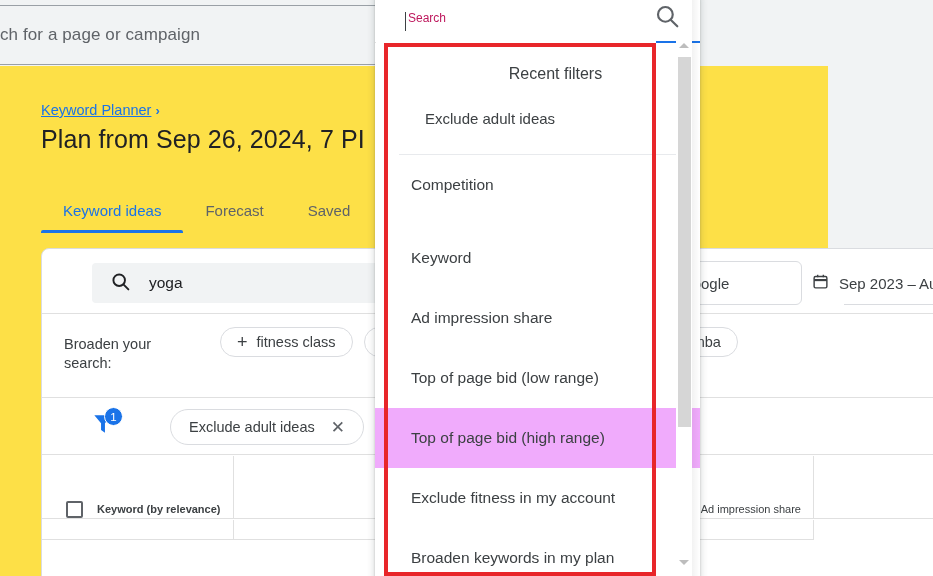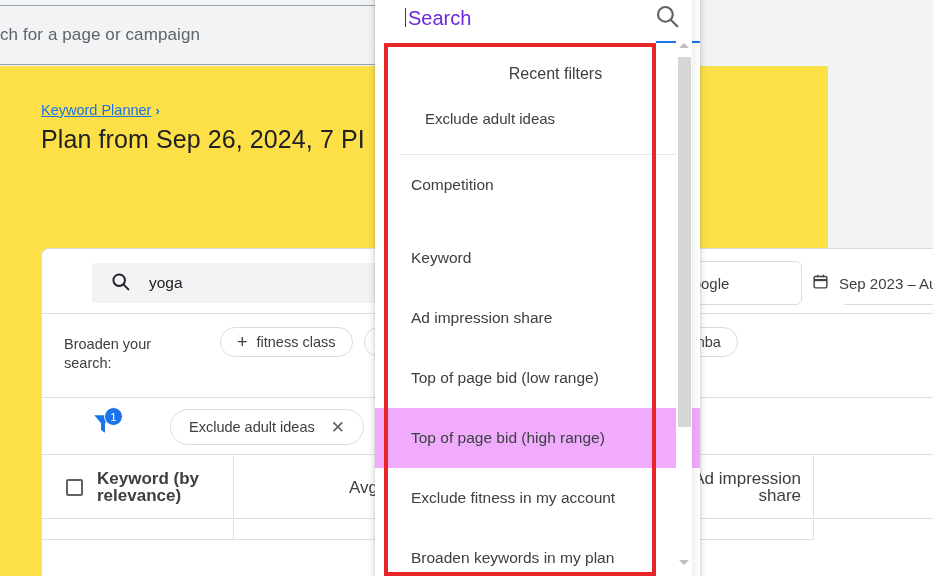--- a/index.html
+++ b/index.html
@@ -152,22 +152,22 @@
   .filter-chip .x { font-size: 17px; color: #5f6368; line-height: 1; }
 
   
   .thead {
     position: absolute; left: 0; top: 207px; width: 940px; height: 63px;
     border-bottom: 1px solid #e0e0e0;
     display: flex;
   }
   .th {
     border-right: 1px solid #e0e0e0;
-    display: flex; align-items: center;
-    font-size: 17px; color: #3c4043; font-weight: 700;
+    display: flex; align-items: flex-end;
+    font-size: 11px; color: #3c4043; font-weight: 700;
     padding: 0 12px;
     line-height: 17px;
   }
   .th.norm { font-weight: 400; color:#3c4043; }
   .th.right { justify-content: flex-end; text-align: right; }
   .th-check { width: 192px; gap: 14px; padding-left: 24px; }
   .checkbox {
     width: 17px; height: 17px; border: 2px solid #5f6368; border-radius: 2px;
     flex: none;
   }
@@ -184,21 +184,21 @@
     border-radius: 4px;
     box-shadow: 0 2px 6px 2px rgba(60,64,67,.15), 0 1px 2px 0 rgba(60,64,67,.3);
     overflow: hidden;
   }
   .dd-search {
     position: absolute; left: 0; top: 0; width: 325px; height: 48px;
     display: flex; align-items: center; padding: 0 20px 0 33px;
     background:#fff;
   }
   .dd-search .ph {
-    font-size: 20px; color: #6d28d9; flex: 1;
+    font-size: 12px; color: #be185d; flex: 1;
     position: relative;
   }
   .caret {
     position:absolute; left: -3px; top: 1px; width: 1px; height: 19px; background:#3c4043;
   }
   .dd-blue-line {
     position: absolute; left: 281px; top: 47px; width: 44px; height: 2px; background: #1a73e8;
   }
 
   .dd-list {
@@ -276,20 +276,32 @@
 
   <div class="content">
 
     <div class="breadcrumb">
       <span class="bc-link">Keyword Planner</span>
       <span class="bc-caret">›</span>
     </div>
 
     <div class="page-title">Plan from Sep 26, 2024, 7 PI</div>
 
+    <div class="tabs">
+      <div class="tab active">
+        <span>Keyword ideas</span>
+        <span class="tab-underline"></span>
+      </div>
+      <div class="tab">
+        <span>Forecast</span>
+      </div>
+      <div class="tab">
+        <span>Saved</span>
+      </div>
+    </div>
 
     <div class="card">
 
       <div class="search-row">
         <div class="search-box">
           <span>
             <svg width="21" height="21" viewBox="0 0 24 24" fill="none" stroke="#202124" stroke-width="2.2">
               <circle cx="10.5" cy="10.5" r="6.6"></circle>
                 <line x1="15.6" y1="15.6" x2="21" y2="21" stroke-linecap="round"></line>
             </svg>

